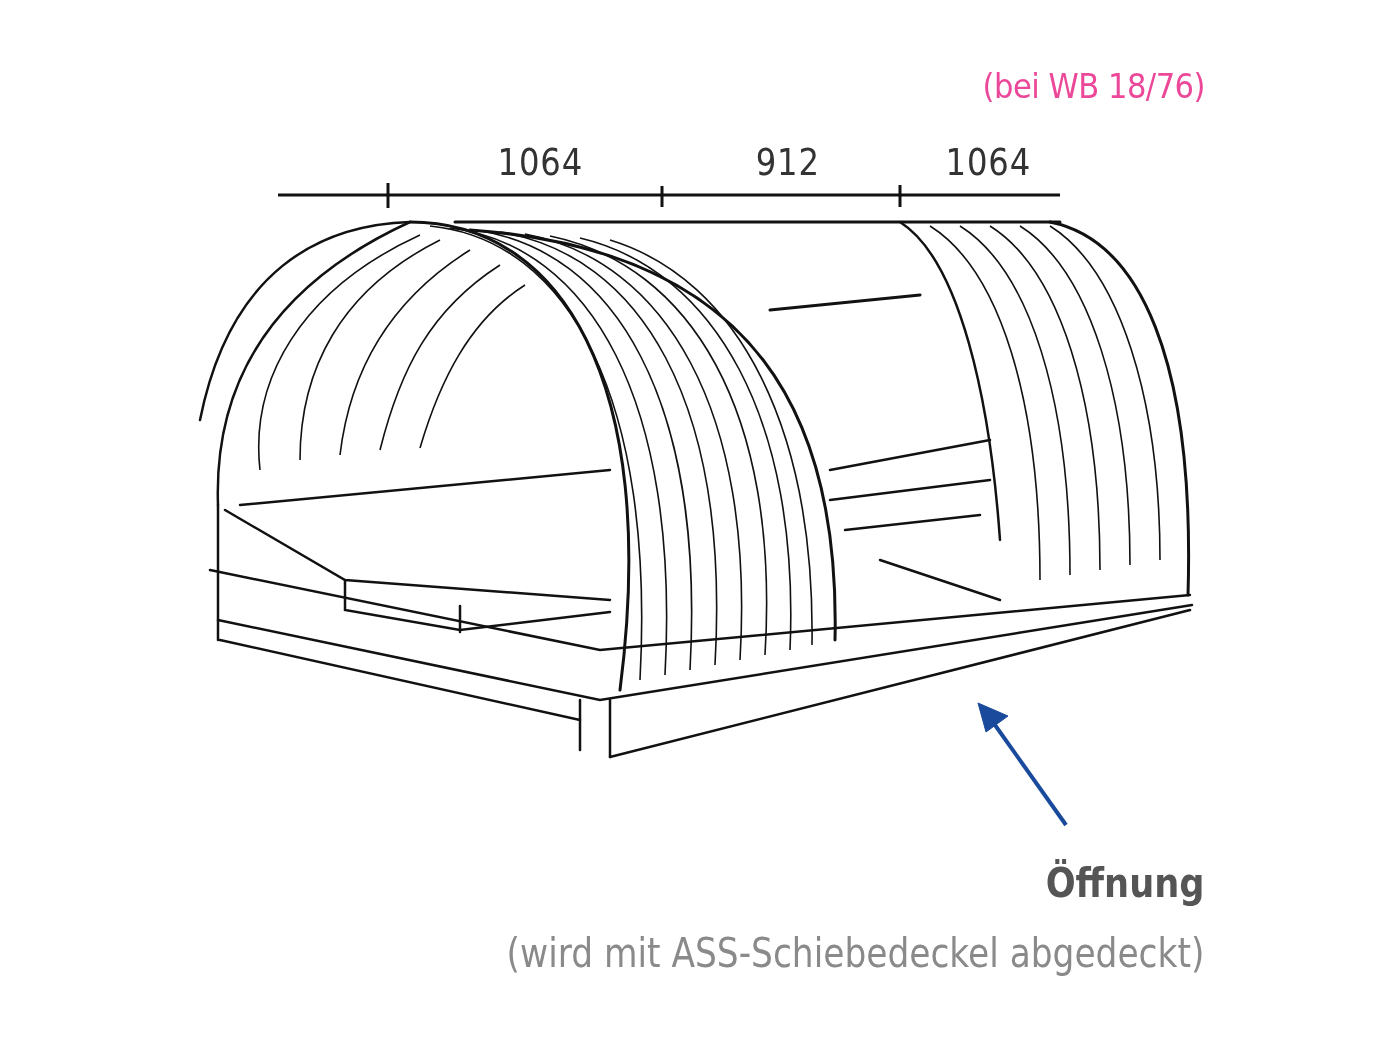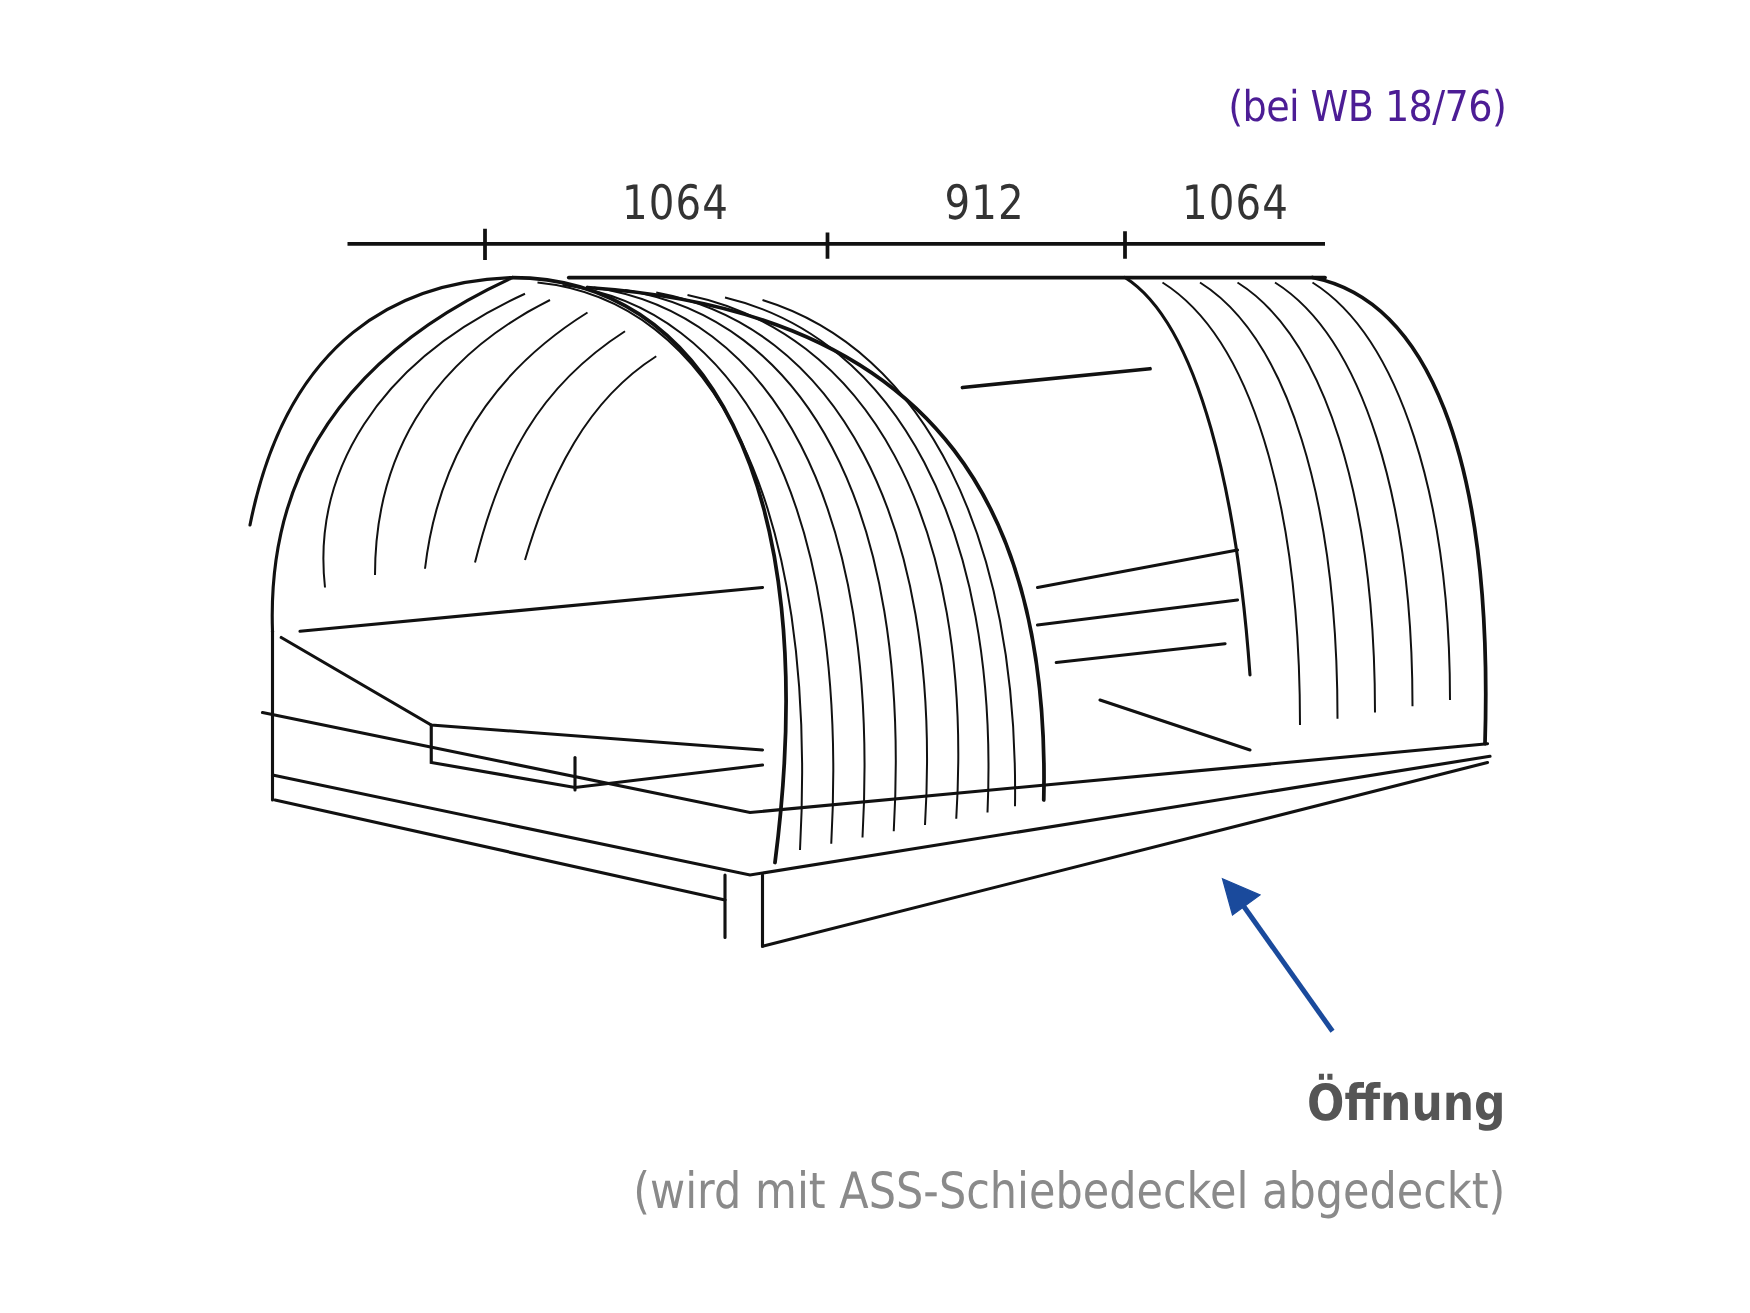--- a/index.html
+++ b/index.html
@@ -1,18 +1,18 @@
 <!DOCTYPE html>
 <html><head>
 <meta charset="utf-8">
 <style>
   html, body { margin: 0; padding: 0; background: #ffffff; }
   body { width: 1400px; height: 1050px; position: relative; overflow: hidden;
          font-family: "DejaVu Sans", "Liberation Sans", sans-serif; }
-  .caption-top { position: absolute; right: 195px; top: 66px; font-size: 34px; color: #4c1d95;
+  .caption-top { position: absolute; right: 195px; top: 66px; font-size: 34px; color: #ec4899;
                  letter-spacing: -0.5px; font-stretch: condensed; }
   .dim-label { position: absolute; top: 140px; font-size: 38px; color: #333; letter-spacing: 1px;
                transform: scaleX(0.85); transform-origin: center; }
   .title { position: absolute; right: 196px; top: 860px; font-size: 40px; font-weight: bold; color: #555;
            transform: scaleX(0.88); transform-origin: right; }
   .subtitle { position: absolute; right: 196px; top: 930px; font-size: 40px; color: #8a8a8a;
               transform: scaleX(0.86); transform-origin: right; white-space: nowrap; }
   svg { position: absolute; left: 0; top: 0; }
 </style>
 </head>

